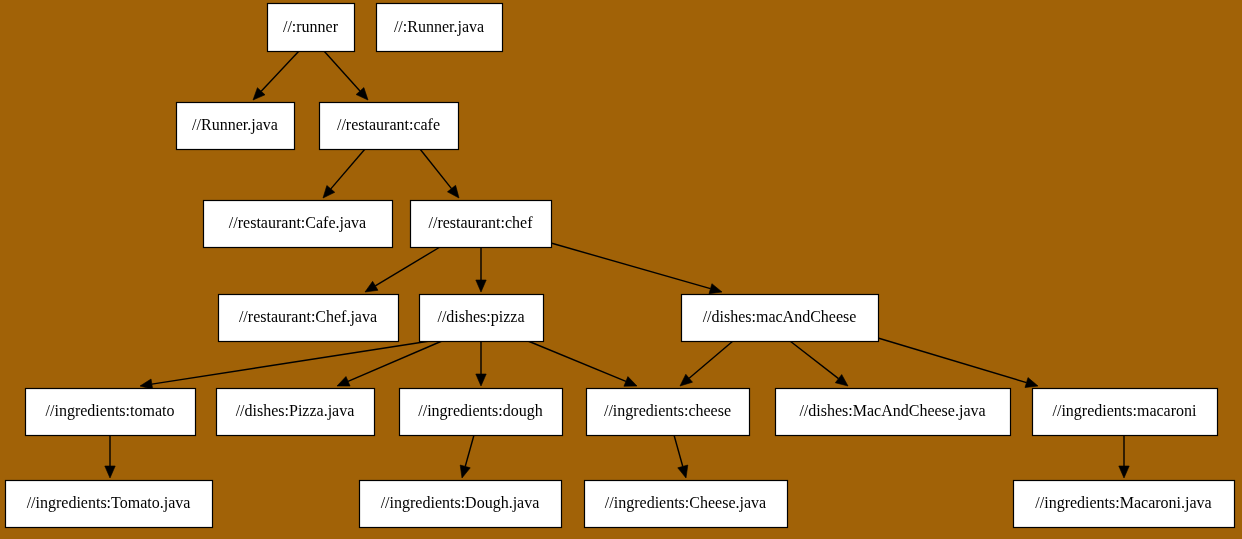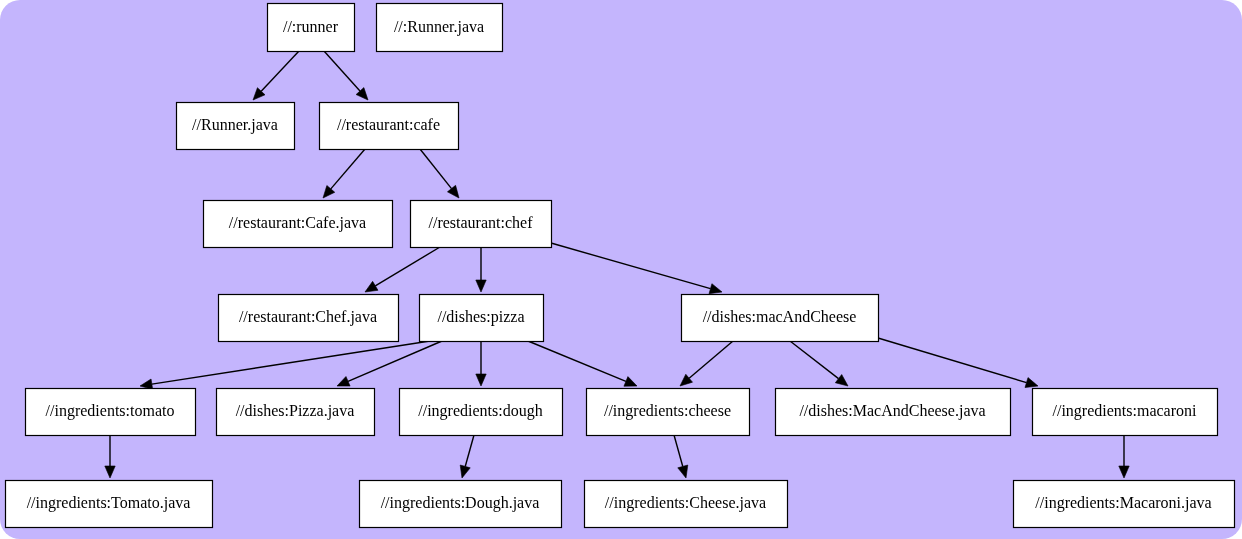--- a/index.html
+++ b/index.html
@@ -10,22 +10,21 @@
   body {
     width: 1242px;
     height: 539px;
     overflow: hidden;
     font-family: "Liberation Serif", "DejaVu Serif", serif;
   }
   #graph-root {
     position: relative;
     width: 1242px;
     height: 539px;
-    background: #c4b5fd;
-    border-radius: 20px;
+    background: #a16207;
   }
   svg#graph-canvas {
     display: block;
     width: 1242px;
     height: 539px;
   }
   .node-box {
     fill: #ffffff;
     stroke: #000000;
     stroke-width: 1.2;

